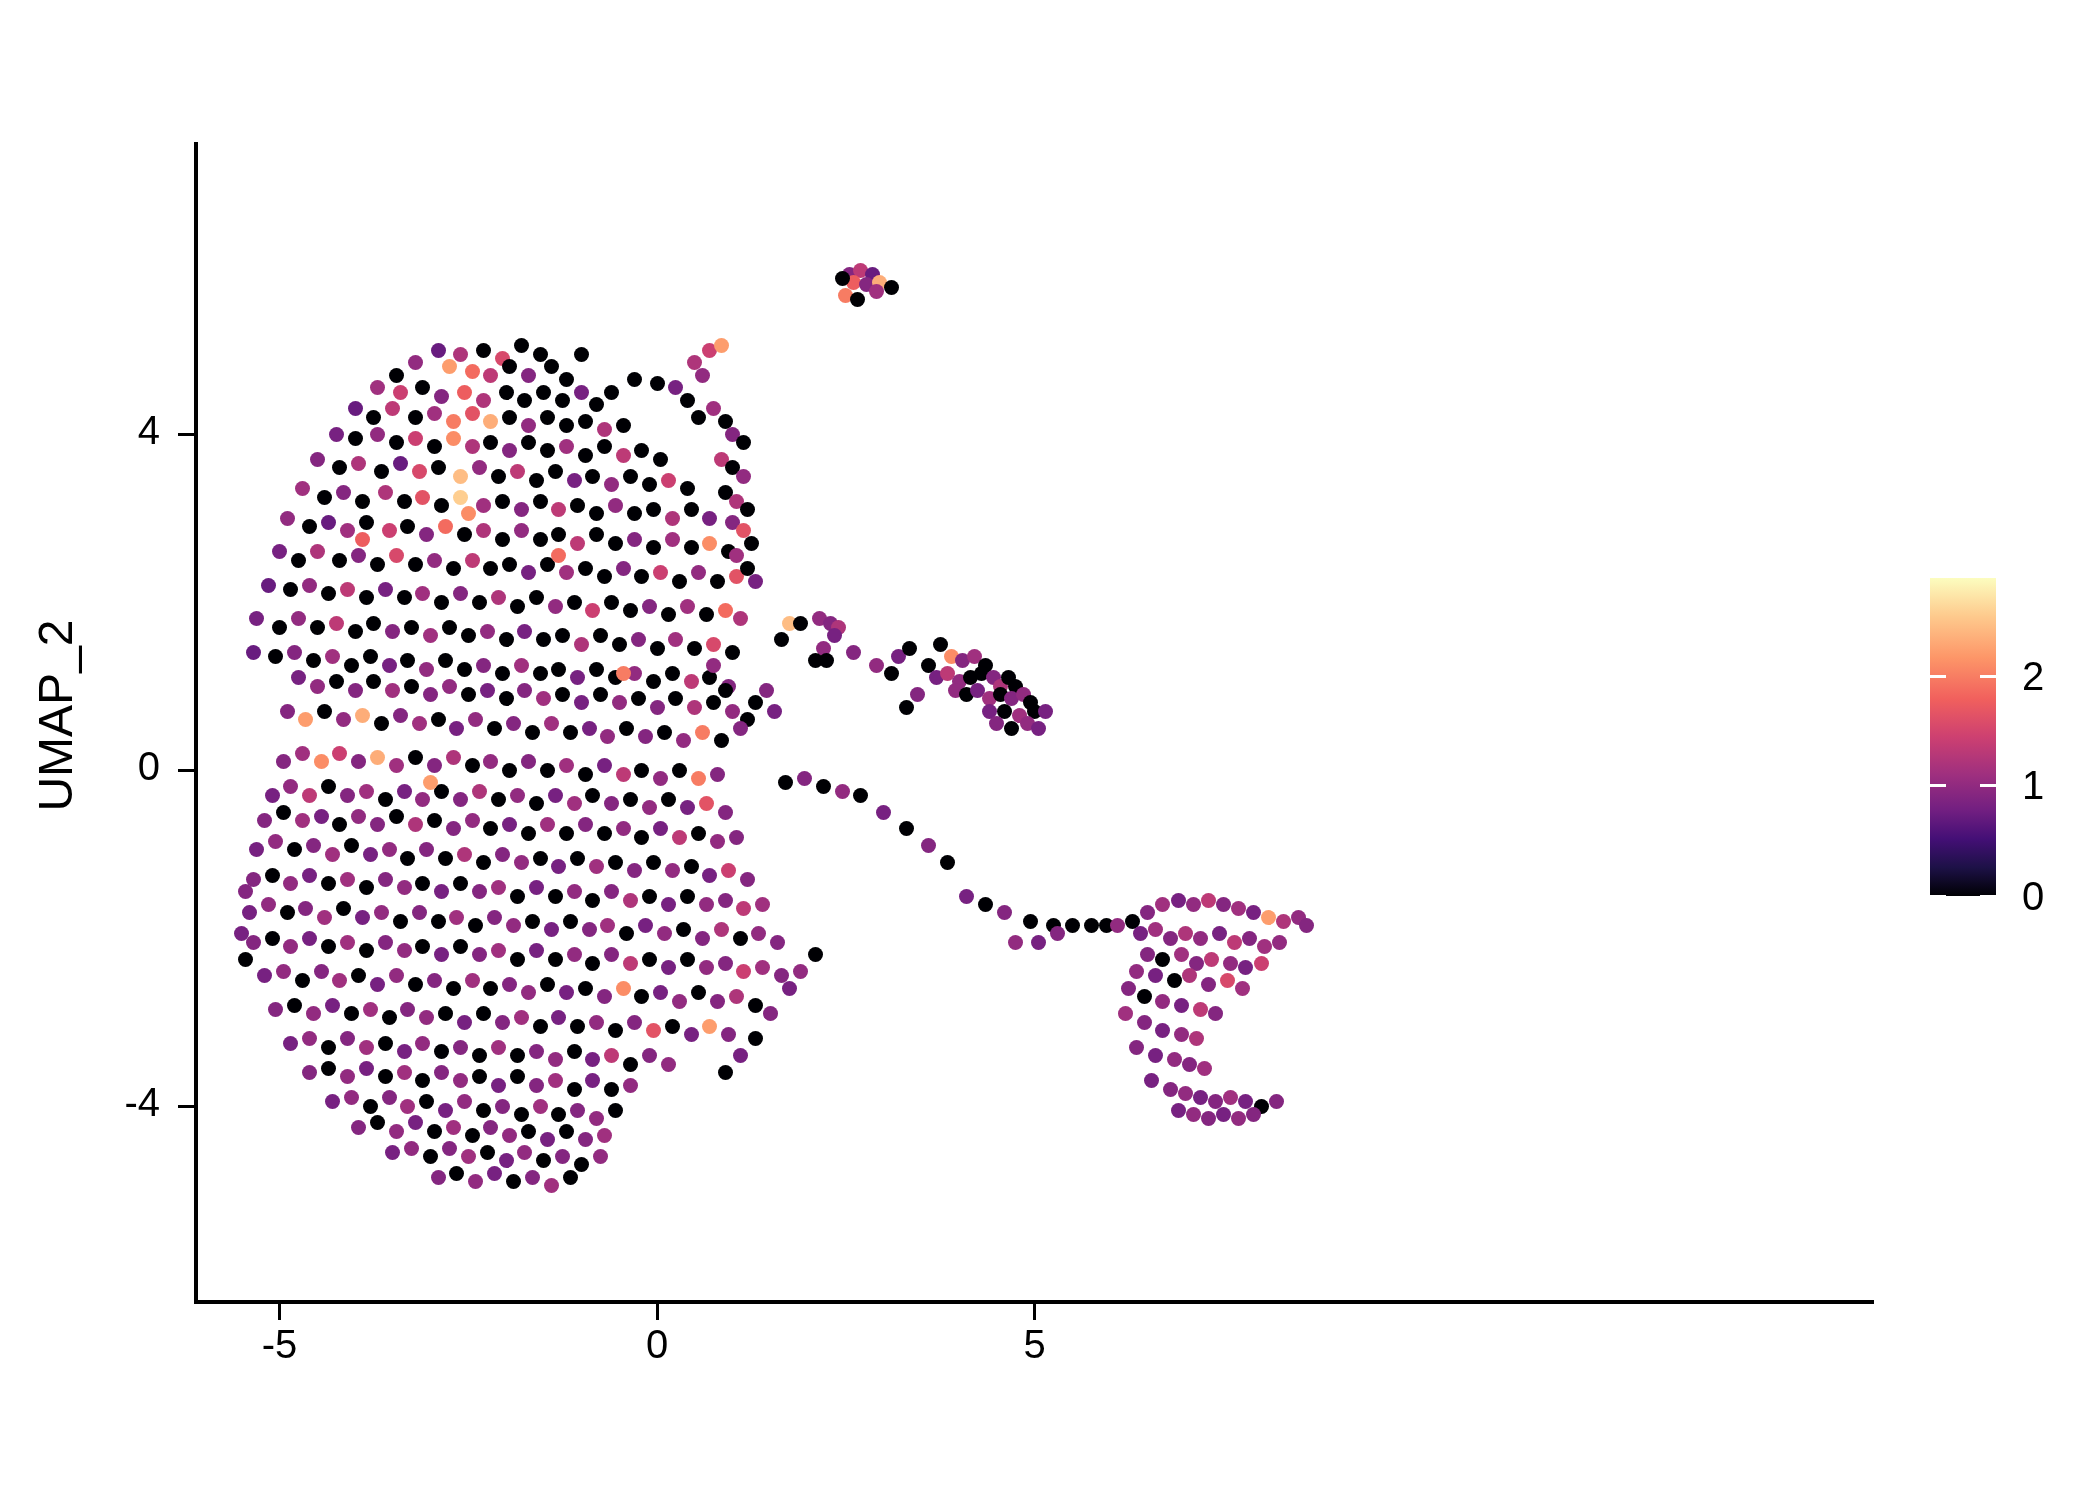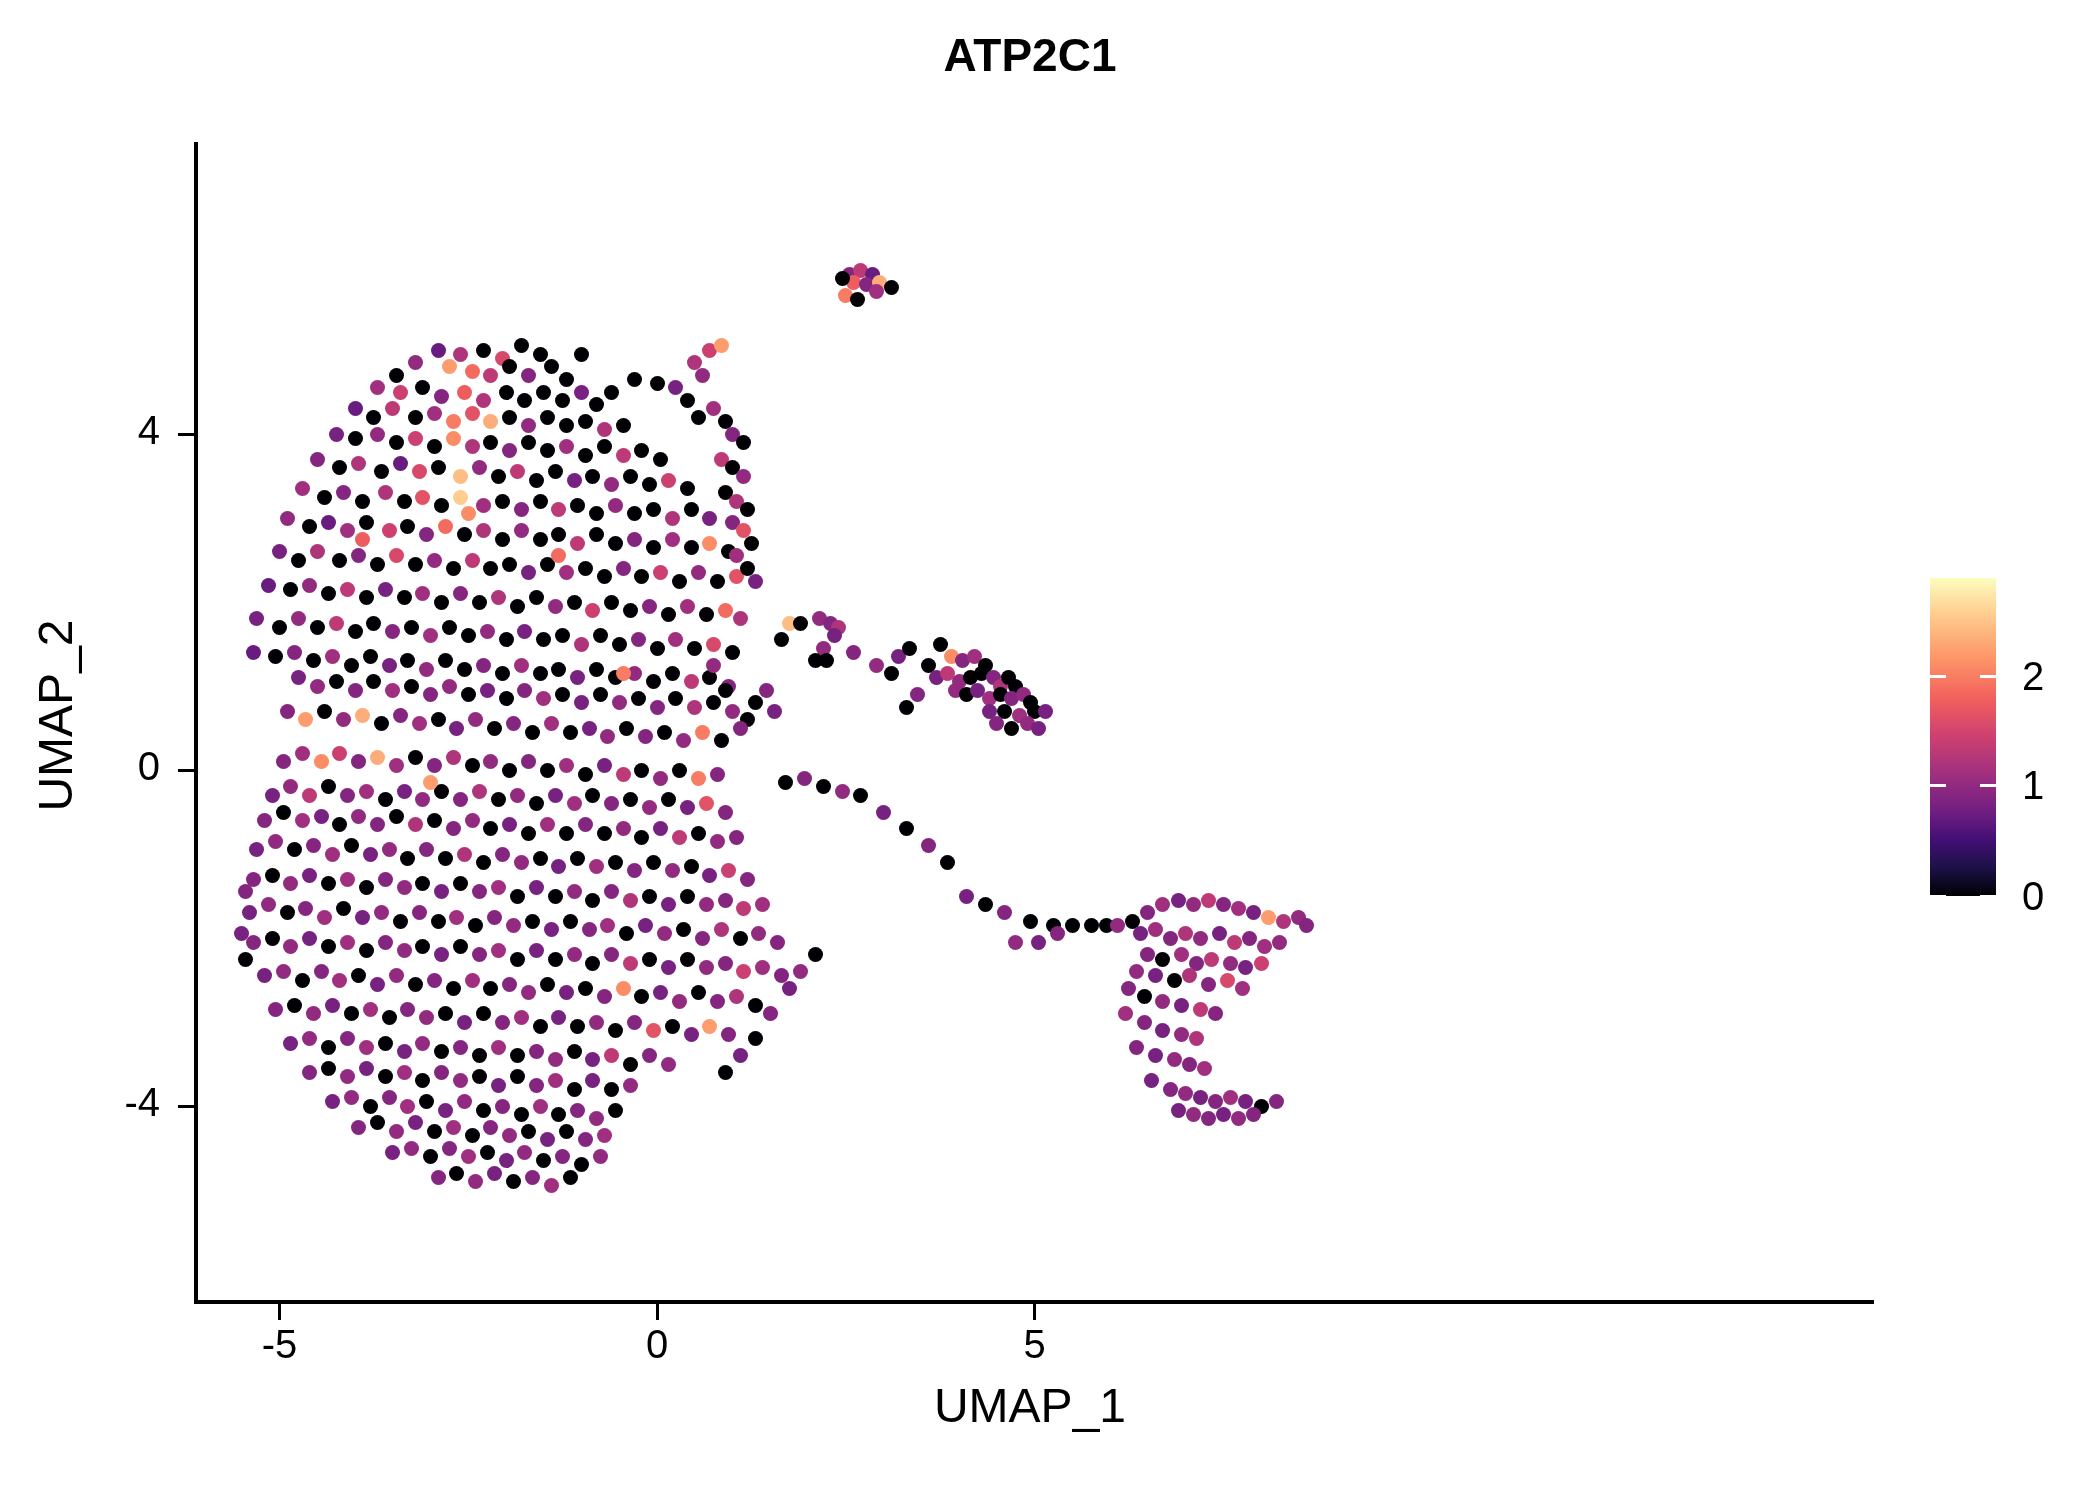--- a/index.html
+++ b/index.html
@@ -85,21 +85,20 @@
   .legend-label{
     position:absolute;left:92px;font-size:40px;color:#000;
     transform:translateY(-50%);
   }
 </style>
 </head>
 <body>
 
 <div id="root">
 
-  <div id="plot-title">ATP2C1</div>
 
   <div id="scatter-layer">
       <div class="pt" style="left:430.6px;top:342.5px;width:15px;height:15px;background:rgb(104,28,127);"></div>
       <div class="pt" style="left:453.2px;top:346.7px;width:15px;height:15px;background:rgb(174,53,122);"></div>
       <div class="pt" style="left:475.9px;top:342.5px;width:15px;height:15px;background:#000004;"></div>
       <div class="pt" style="left:494.7px;top:350.9px;width:15px;height:15px;background:rgb(215,73,107);"></div>
       <div class="pt" style="left:513.6px;top:338.3px;width:15px;height:15px;background:#000004;"></div>
       <div class="pt" style="left:532.5px;top:346.7px;width:15px;height:15px;background:#000004;"></div>
       <div class="pt" style="left:407.9px;top:355.1px;width:15px;height:15px;background:rgb(146,43,128);"></div>
       <div class="pt" style="left:389.0px;top:367.7px;width:15px;height:15px;background:#000004;"></div>
@@ -913,21 +912,20 @@
       <div class="xtick-mark" style="left:1033px;"></div>
       <div class="xtick-label" style="left:964.5px;">5</div>
       <div class="ytick-mark" style="top:432.5px;"></div>
       <div class="ytick-label" style="left:40px;top:408px;">4</div>
       <div class="ytick-mark" style="top:768.5px;"></div>
       <div class="ytick-label" style="left:40px;top:744px;">0</div>
       <div class="ytick-mark" style="top:1104.5px;"></div>
       <div class="ytick-label" style="left:40px;top:1080px;">-4</div>
     </div>
 
-  <div id="axis-x-title">UMAP_1</div>
   <div id="axis-y-title">UMAP_2</div>
 
   <div id="legend">
     <div id="legend-bar"></div>
     <div id="legend-ticks">
         <div class="legend-tick left" style="top:96.5px;"></div>
         <div class="legend-tick right" style="top:96.5px;"></div>
         <div class="legend-label" style="top:98px;">2</div>
         <div class="legend-tick left" style="top:205.5px;"></div>
         <div class="legend-tick right" style="top:205.5px;"></div>

